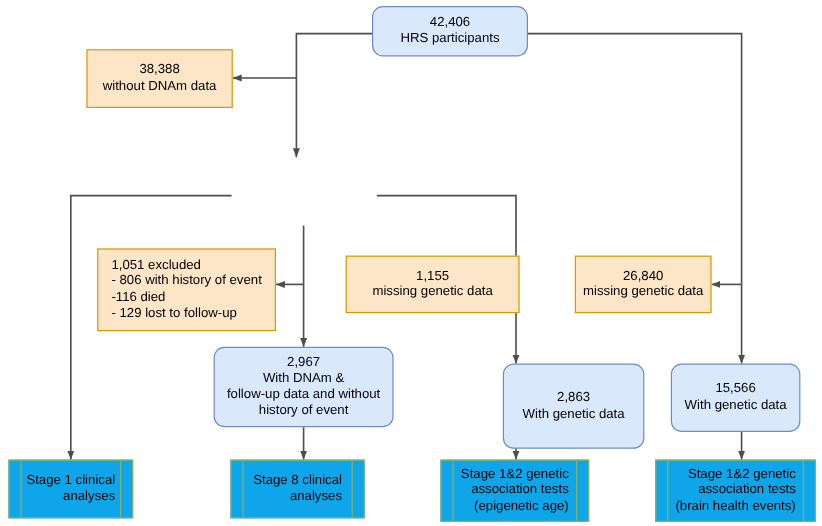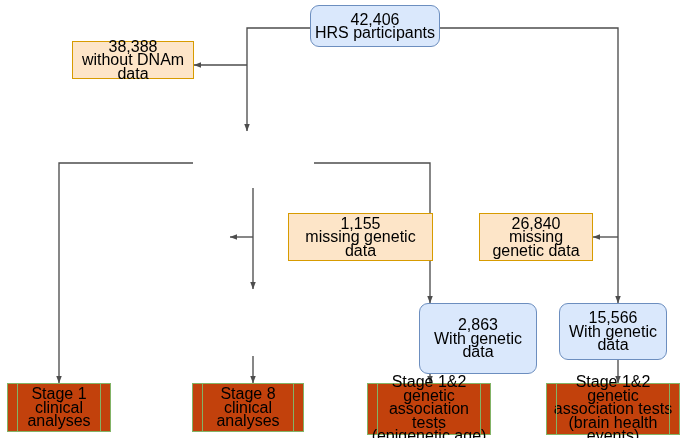--- a/index.html
+++ b/index.html
@@ -24,39 +24,40 @@
     pointer-events: none;
   }
   .node {
     position: absolute;
     box-sizing: border-box;
     display: flex;
     align-items: center;
     justify-content: center;
     text-align: center;
     color: #000000;
-    font-size: 16px;
+    font-size: 11px;
     line-height: 13.5px;
     z-index: 2;
   }
   .node .lbl { white-space: pre-line; padding: 0 3px; }
   .node.blue {
     background: #dae8fc;
     border: 1.2px solid #6c8ebf;
     border-radius: 9px;
   }
   .node.orange {
     background: #fde5c8;
     border: 1.2px solid #d79b00;
     border-radius: 0;
   }
   .node.green {
-    background: #c2410c;
+    background: #0ea5e9;
     border: 1.2px solid #82b366;
     border-radius: 0;
+    text-align: right;
   }
   .node.green .bar {
     position: absolute;
     top: 0;
     bottom: 0;
     width: 0;
     border-left: 1.2px solid #82b366;
   }
   .node.green .bar.l { left: 9px; }
   .node.green .bar.r { right: 9px; }
@@ -104,36 +105,48 @@
       <path d="M618,360 L618,383" marker-end="url(#arrow)"></path>
     </g>
   </svg>
 
   <div class="node blue" style="left:310px; top:5px; width:130px; height:42px;">
     <span class="lbl">42,406
 HRS participants</span>
   </div>
 
 
+  <div class="node blue" style="left:178px; top:289px; width:150px; height:67px;">
+    <span class="lbl">2,967
+With DNAm &amp;
+follow-up data and without
+history of event</span>
+  </div>
 
   <div class="node blue" style="left:371px; top:303px; width:118px; height:71px;margin-left:48px;">
     <span class="lbl">2,863
 With genetic data</span>
   </div>
 
   <div class="node blue" style="left:559px; top:303px; width:108px; height:57px;">
     <span class="lbl">15,566
 With genetic data</span>
   </div>
 
-  <div class="node orange" style="left:72px; top:41px; width:122px; height:38px;">
+  <div class="node orange" style="left:72px; top:41px; width:122px; height:49px;">
     <span class="lbl">38,388
 without DNAm data</span>
   </div>
 
+  <div class="node orange left-align" style="left:81px; top:207px; width:149px; height:69px;">
+    <span class="lbl">1,051 excluded
+- 806 with history of event
+-116 died
+- 129 lost to follow-up</span>
+  </div>
 
   <div class="node orange" style="left:288px; top:213px; width:145px; height:48px;">
     <span class="lbl">1,155
 missing genetic data</span>
   </div>
 
   <div class="node orange" style="left:479px; top:213px; width:114px; height:48px;">
     <span class="lbl">26,840
 missing genetic data</span>
   </div>

